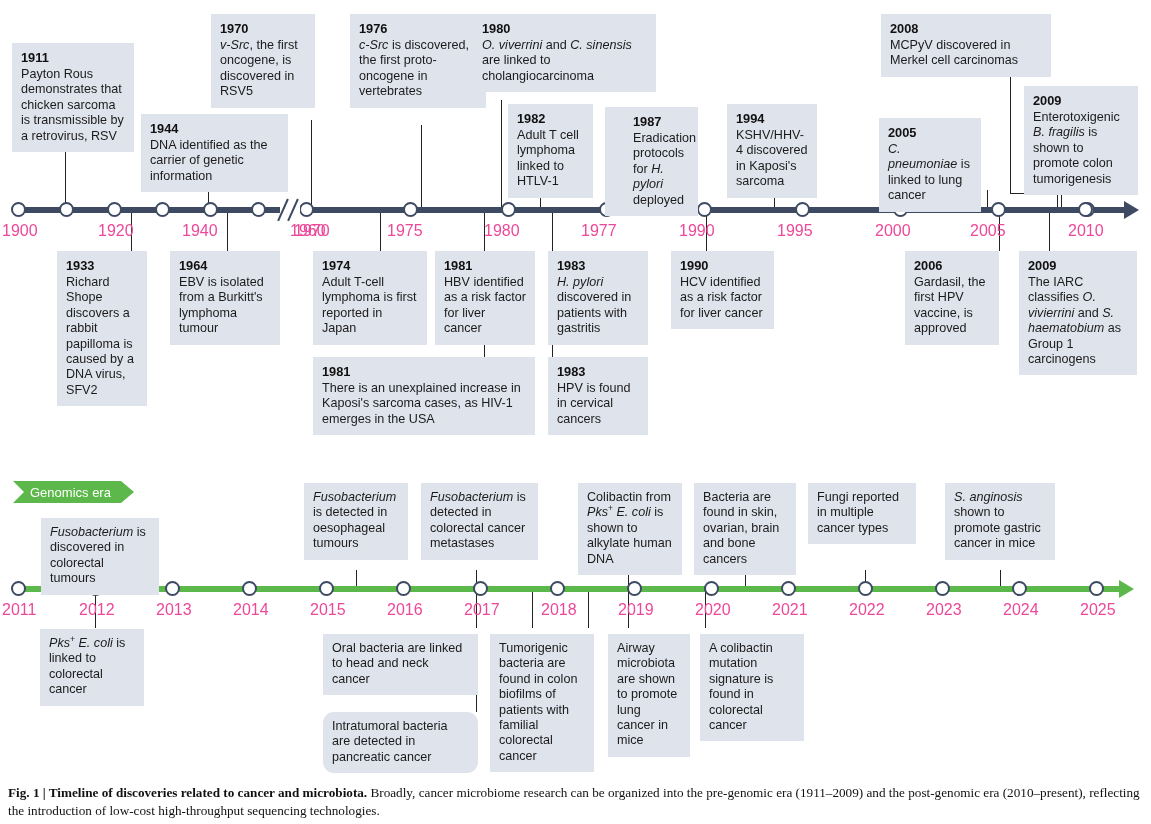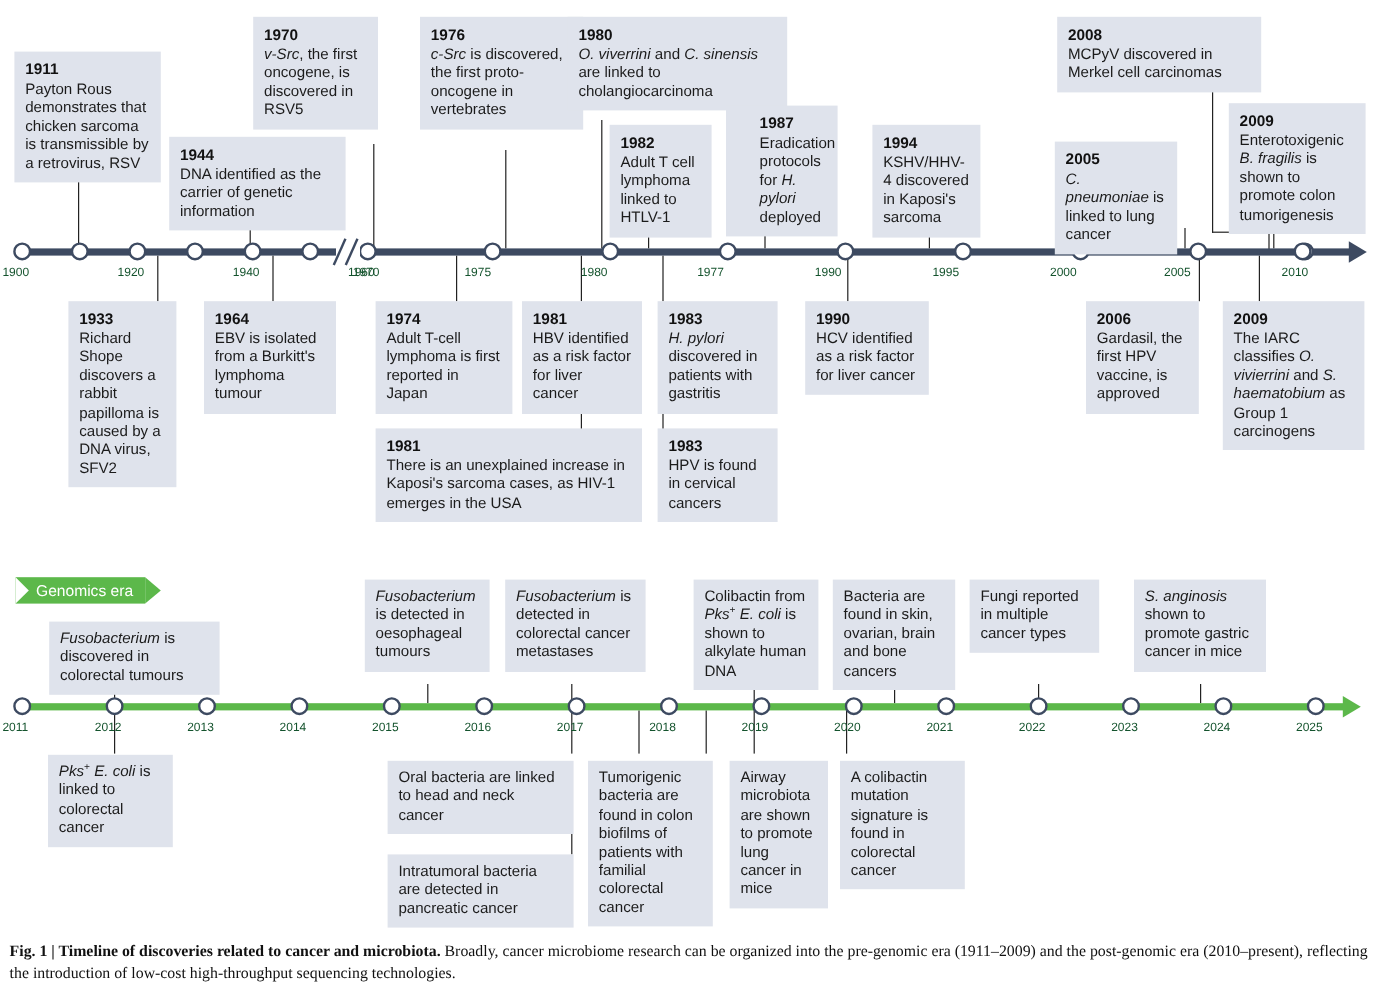--- a/index.html
+++ b/index.html
@@ -43,21 +43,21 @@
   .axis-line{position:absolute;height:6px;z-index:3;}
   .axis-dark{background:#3d4a61;}
   .axis-green{background:#5cb84a;}
   .node{
     position:absolute;width:15px;height:15px;border-radius:50%;
     background:#ffffff;box-sizing:border-box;z-index:4;
   }
   .node-dark{border:2.4px solid #3d4a61;}
   .node-green{border:2.4px solid #3d4a61;}
   .tick{
-    position:absolute;font-size:10px;color:#14532d;
+    position:absolute;font-size:16px;color:#ec4899;
     white-space:nowrap;z-index:4;
   }
   .arrow{position:absolute;width:0;height:0;z-index:4;}
   .arrow-dark{
     border-top:9px solid transparent;border-bottom:9px solid transparent;
     border-left:15px solid #3d4a61;
   }
   .arrow-green{
     border-top:9px solid transparent;border-bottom:9px solid transparent;
     border-left:15px solid #5cb84a;
@@ -139,21 +139,21 @@
     [data-name="timeline1-node-1985"]{left:591px;}
     [data-name="timeline1-node-1990"]{left:689px;}
     [data-name="timeline1-node-1995"]{left:787px;}
     [data-name="timeline1-node-2000"]{left:885px;}
     [data-name="timeline1-node-2005"]{left:980px;}
   </style>
   <div class="node node-dark" data-name="timeline1-node-2010" style="left:1078px;top:202px;"></div>
 
   <div class="tick" data-name="timeline1-tick-1900" style="left:2px;top:222px;">1900</div>
   <div class="tick" data-name="timeline1-tick-1920" style="left:98px;top:222px;">1920</div>
-  <div class="tick" data-name="timeline1-tick-1940" style="left:194px;top:222px;text-align:center;">1940</div>
+  <div class="tick" data-name="timeline1-tick-1940" style="left:182px;top:222px;text-align:center;">1940</div>
   <div class="tick" data-name="timeline1-tick-1960" style="left:290px;top:222px;">1960</div>
   <div class="tick" data-name="timeline1-tick-1970" style="left:294px;top:222px;">1970</div>
   <div class="tick" data-name="timeline1-tick-1975" style="left:387px;top:222px;">1975</div>
   <div class="tick" data-name="timeline1-tick-1980" style="left:484px;top:222px;">1980</div>
   <div class="tick" data-name="timeline1-tick-1985" style="left:581px;top:222px;">1977</div>
   <div class="tick" data-name="timeline1-tick-1990" style="left:679px;top:222px;">1990</div>
   <div class="tick" data-name="timeline1-tick-1995" style="left:777px;top:222px;">1995</div>
   <div class="tick" data-name="timeline1-tick-2000" style="left:875px;top:222px;">2000</div>
   <div class="tick" data-name="timeline1-tick-2005" style="left:970px;top:222px;">2005</div>
   <div class="tick" data-name="timeline1-tick-2010" style="left:1068px;top:222px;">2010</div>
@@ -211,21 +211,21 @@
   <div class="box" data-name="event-box-1980" style="left:473px;top:14px;width:183px;">
     <span class="yr" data-name="event-year">1980</span>
     <span class="tx" data-name="event-text"><i>O. viverrini</i> and <i>C. sinensis</i> are linked to cholangiocarcinoma</span>
   </div>
 
   <div class="box" data-name="event-box-1982" style="left:508px;top:104px;width:85px;">
     <span class="yr" data-name="event-year">1982</span>
     <span class="tx" data-name="event-text">Adult T cell lymphoma linked to HTLV-1</span>
   </div>
 
-  <div class="box" data-name="event-box-1987" style="left:605px;top:88px;width:93px;padding-left:28px;">
+  <div class="box" data-name="event-box-1987" style="left:605px;top:107px;width:93px;padding-left:28px;">
     <span class="yr" data-name="event-year">1987</span>
     <span class="tx" data-name="event-text">Eradication protocols for <i>H. pylori</i> deployed</span>
   </div>
 
   <div class="box" data-name="event-box-1994" style="left:727px;top:104px;width:90px;">
     <span class="yr" data-name="event-year">1994</span>
     <span class="tx" data-name="event-text">KSHV/HHV-4 discovered in Kaposi's sarcoma</span>
   </div>
 
   <div class="box" data-name="event-box-2005" style="left:879px;top:118px;width:102px;">
@@ -343,21 +343,21 @@
   <div class="stem" data-name="stem-2024-top" style="left:1000px;top:570px;height:16px;"></div>
 
   <div class="stem" data-name="stem-2012-bottom" style="left:95px;top:592px;height:36px;"></div>
   <div class="stem" data-name="stem-2016-bottom" style="left:476px;top:592px;height:36px;"></div>
   <div class="stem" data-name="stem-2017-bottom" style="left:532px;top:592px;height:36px;"></div>
   <div class="stem" data-name="stem-2018-bottom" style="left:588px;top:592px;height:36px;"></div>
   <div class="stem" data-name="stem-2019-bottom" style="left:628px;top:592px;height:36px;"></div>
   <div class="stem" data-name="stem-2020-bottom" style="left:705px;top:592px;height:36px;"></div>
   <div class="stem" data-name="stem-2017b-bottom" style="left:476px;top:690px;height:22px;"></div>
 
-  <div class="box" data-name="event-box-g2012" style="left:41px;top:518px;width:142px;">
+  <div class="box" data-name="event-box-g2012" style="left:41px;top:518px;width:118px;">
     <span class="tx" data-name="event-text"><i>Fusobacterium</i> is discovered in colorectal tumours</span>
   </div>
 
   <div class="box" data-name="event-box-g2015" style="left:304px;top:483px;width:104px;">
     <span class="tx" data-name="event-text"><i>Fusobacterium</i> is detected in oesophageal tumours</span>
   </div>
 
   <div class="box" data-name="event-box-g2016" style="left:421px;top:483px;width:117px;">
     <span class="tx" data-name="event-text"><i>Fusobacterium</i> is detected in colorectal cancer metastases</span>
   </div>
@@ -379,21 +379,21 @@
   </div>
 
   <div class="box" data-name="event-box-g2012-bottom" style="left:40px;top:629px;width:104px;">
     <span class="tx" data-name="event-text"><i>Pks</i><sup>+</sup> <i>E. coli</i> is linked to colorectal cancer</span>
   </div>
 
   <div class="box" data-name="event-box-g2016-bottom" style="left:323px;top:634px;width:155px;">
     <span class="tx" data-name="event-text">Oral bacteria are linked to head and neck cancer</span>
   </div>
 
-  <div class="box" data-name="event-box-g2017-bottom" style="left:323px;top:712px;width:155px;">
+  <div class="box" data-name="event-box-g2017-bottom" style="left:323px;top:712px;width:155px;border-radius:11px;">
     <span class="tx" data-name="event-text">Intratumoral bacteria are detected in pancreatic cancer</span>
   </div>
 
   <div class="box" data-name="event-box-g2018-bottom" style="left:490px;top:634px;width:104px;">
     <span class="tx" data-name="event-text">Tumorigenic bacteria are found in colon biofilms of patients with familial colorectal cancer</span>
   </div>
 
   <div class="box" data-name="event-box-g2019-bottom" style="left:608px;top:634px;width:82px;">
     <span class="tx" data-name="event-text">Airway microbiota are shown to promote lung cancer in mice</span>
   </div>

